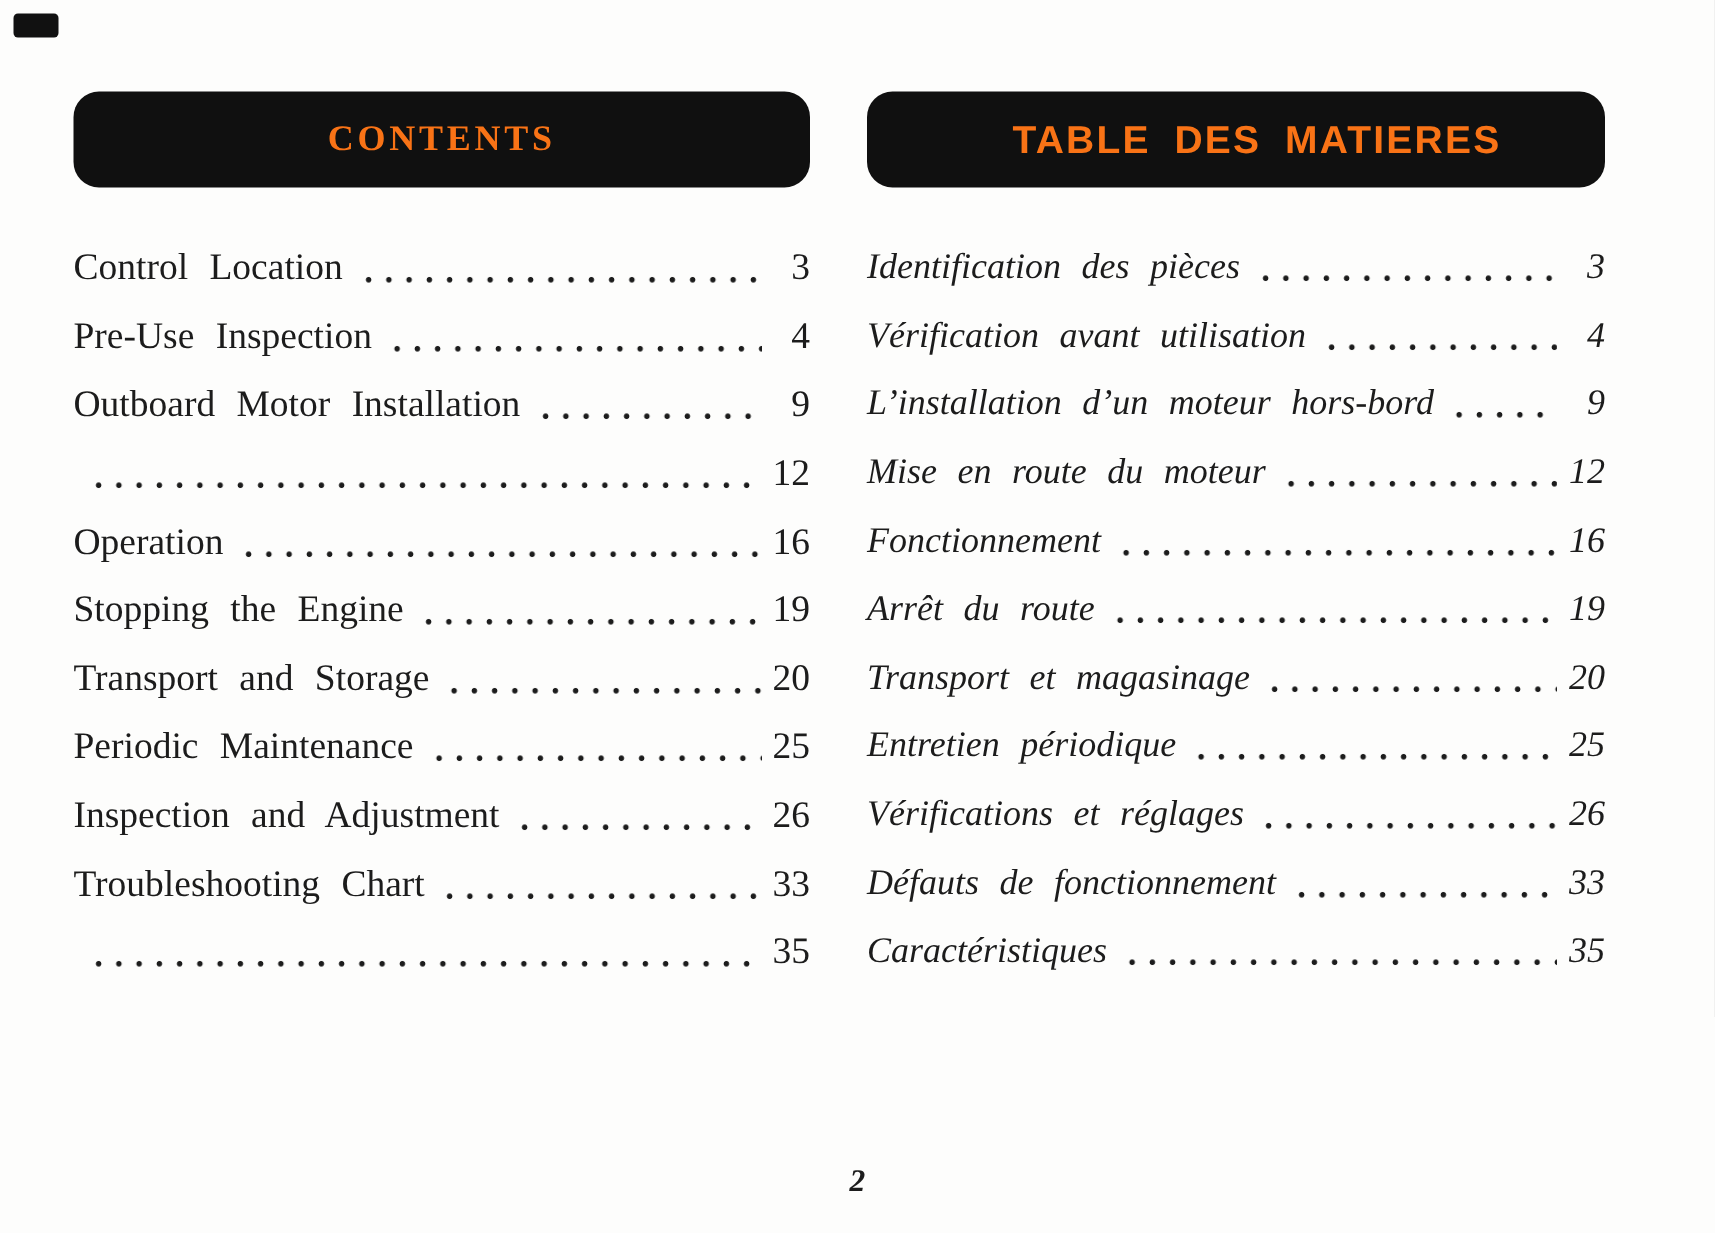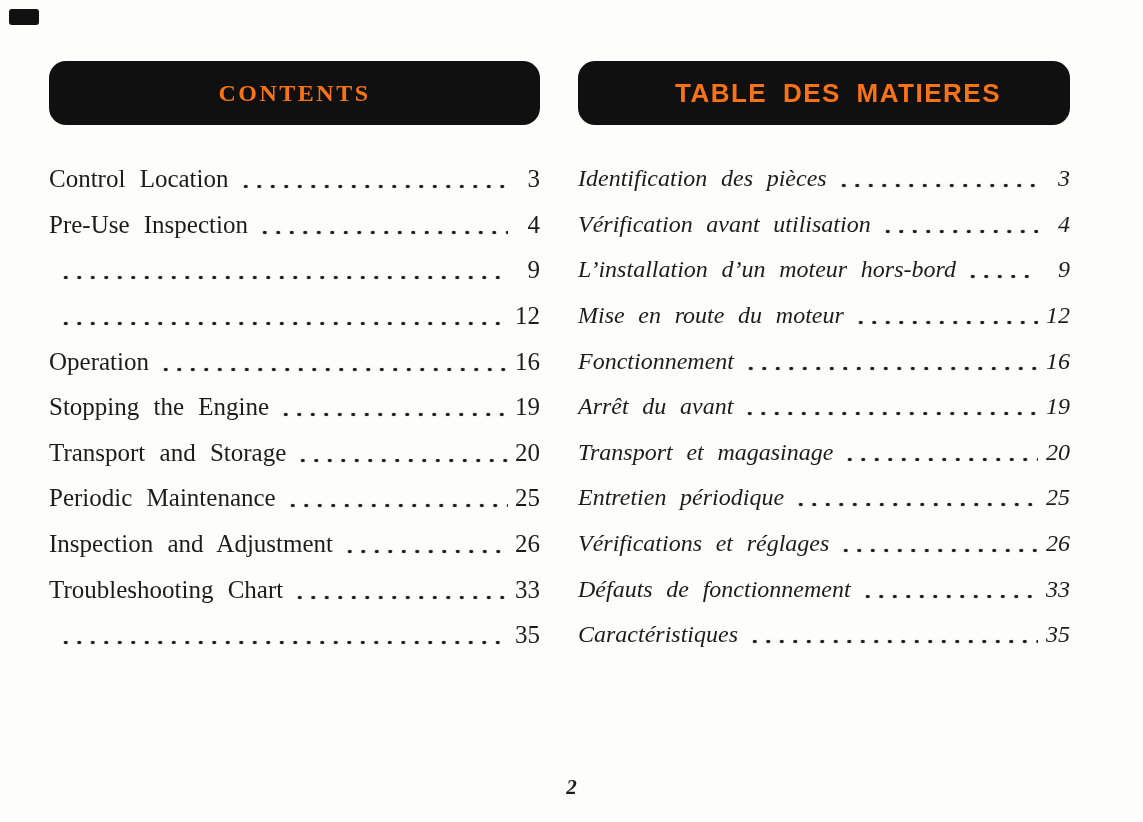--- a/index.html
+++ b/index.html
@@ -102,20 +102,21 @@
           <span class="label">Control Location</span>
           <span class="leader"></span>
           <span class="num">3</span>
         </li>
         <li class="row">
           <span class="label">Pre-Use Inspection</span>
           <span class="leader"></span>
           <span class="num">4</span>
         </li>
         <li class="row">
+          <span class="label">Outboard Motor Installation</span>
           <span class="leader"></span>
           <span class="num">9</span>
         </li>
         <li class="row">
           <span class="leader"></span>
           <span class="num">12</span>
         </li>
         <li class="row">
           <span class="label">Operation</span>
           <span class="leader"></span>
@@ -177,21 +178,21 @@
           <span class="label">Mise en route du moteur</span>
           <span class="leader"></span>
           <span class="num">12</span>
         </li>
         <li class="row">
           <span class="label">Fonctionnement</span>
           <span class="leader"></span>
           <span class="num">16</span>
         </li>
         <li class="row">
-          <span class="label">Arrêt du avant</span>
+          <span class="label">Arrêt du route</span>
           <span class="leader"></span>
           <span class="num">19</span>
         </li>
         <li class="row">
           <span class="label">Transport et magasinage</span>
           <span class="leader"></span>
           <span class="num">20</span>
         </li>
         <li class="row">
           <span class="label">Entretien périodique</span>

